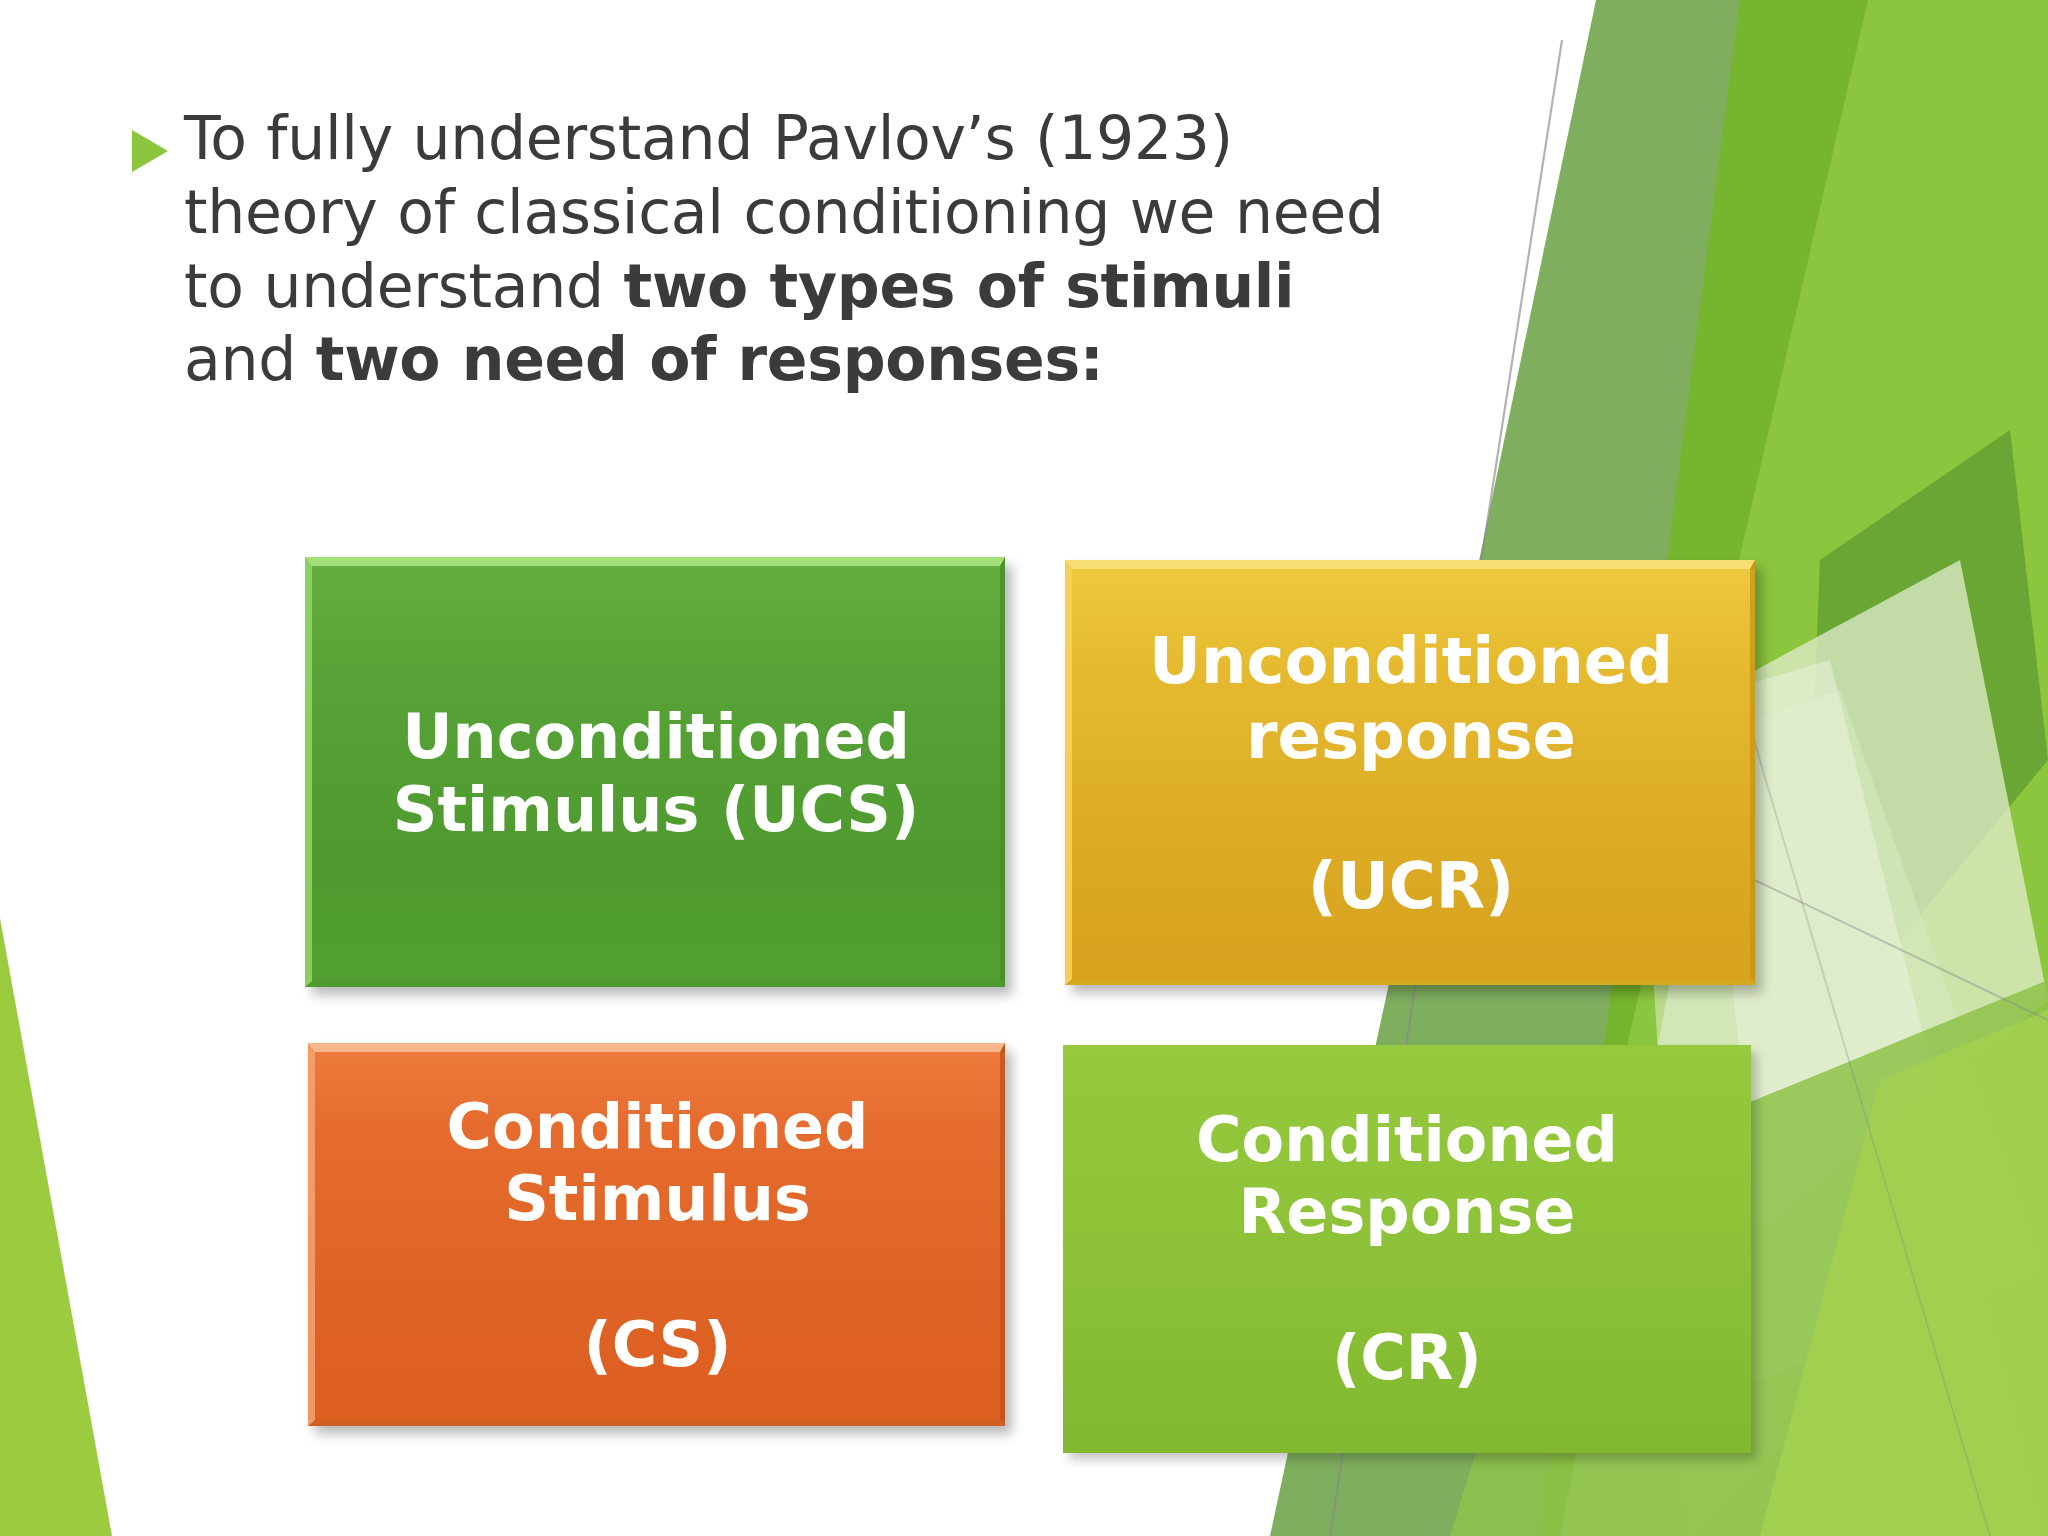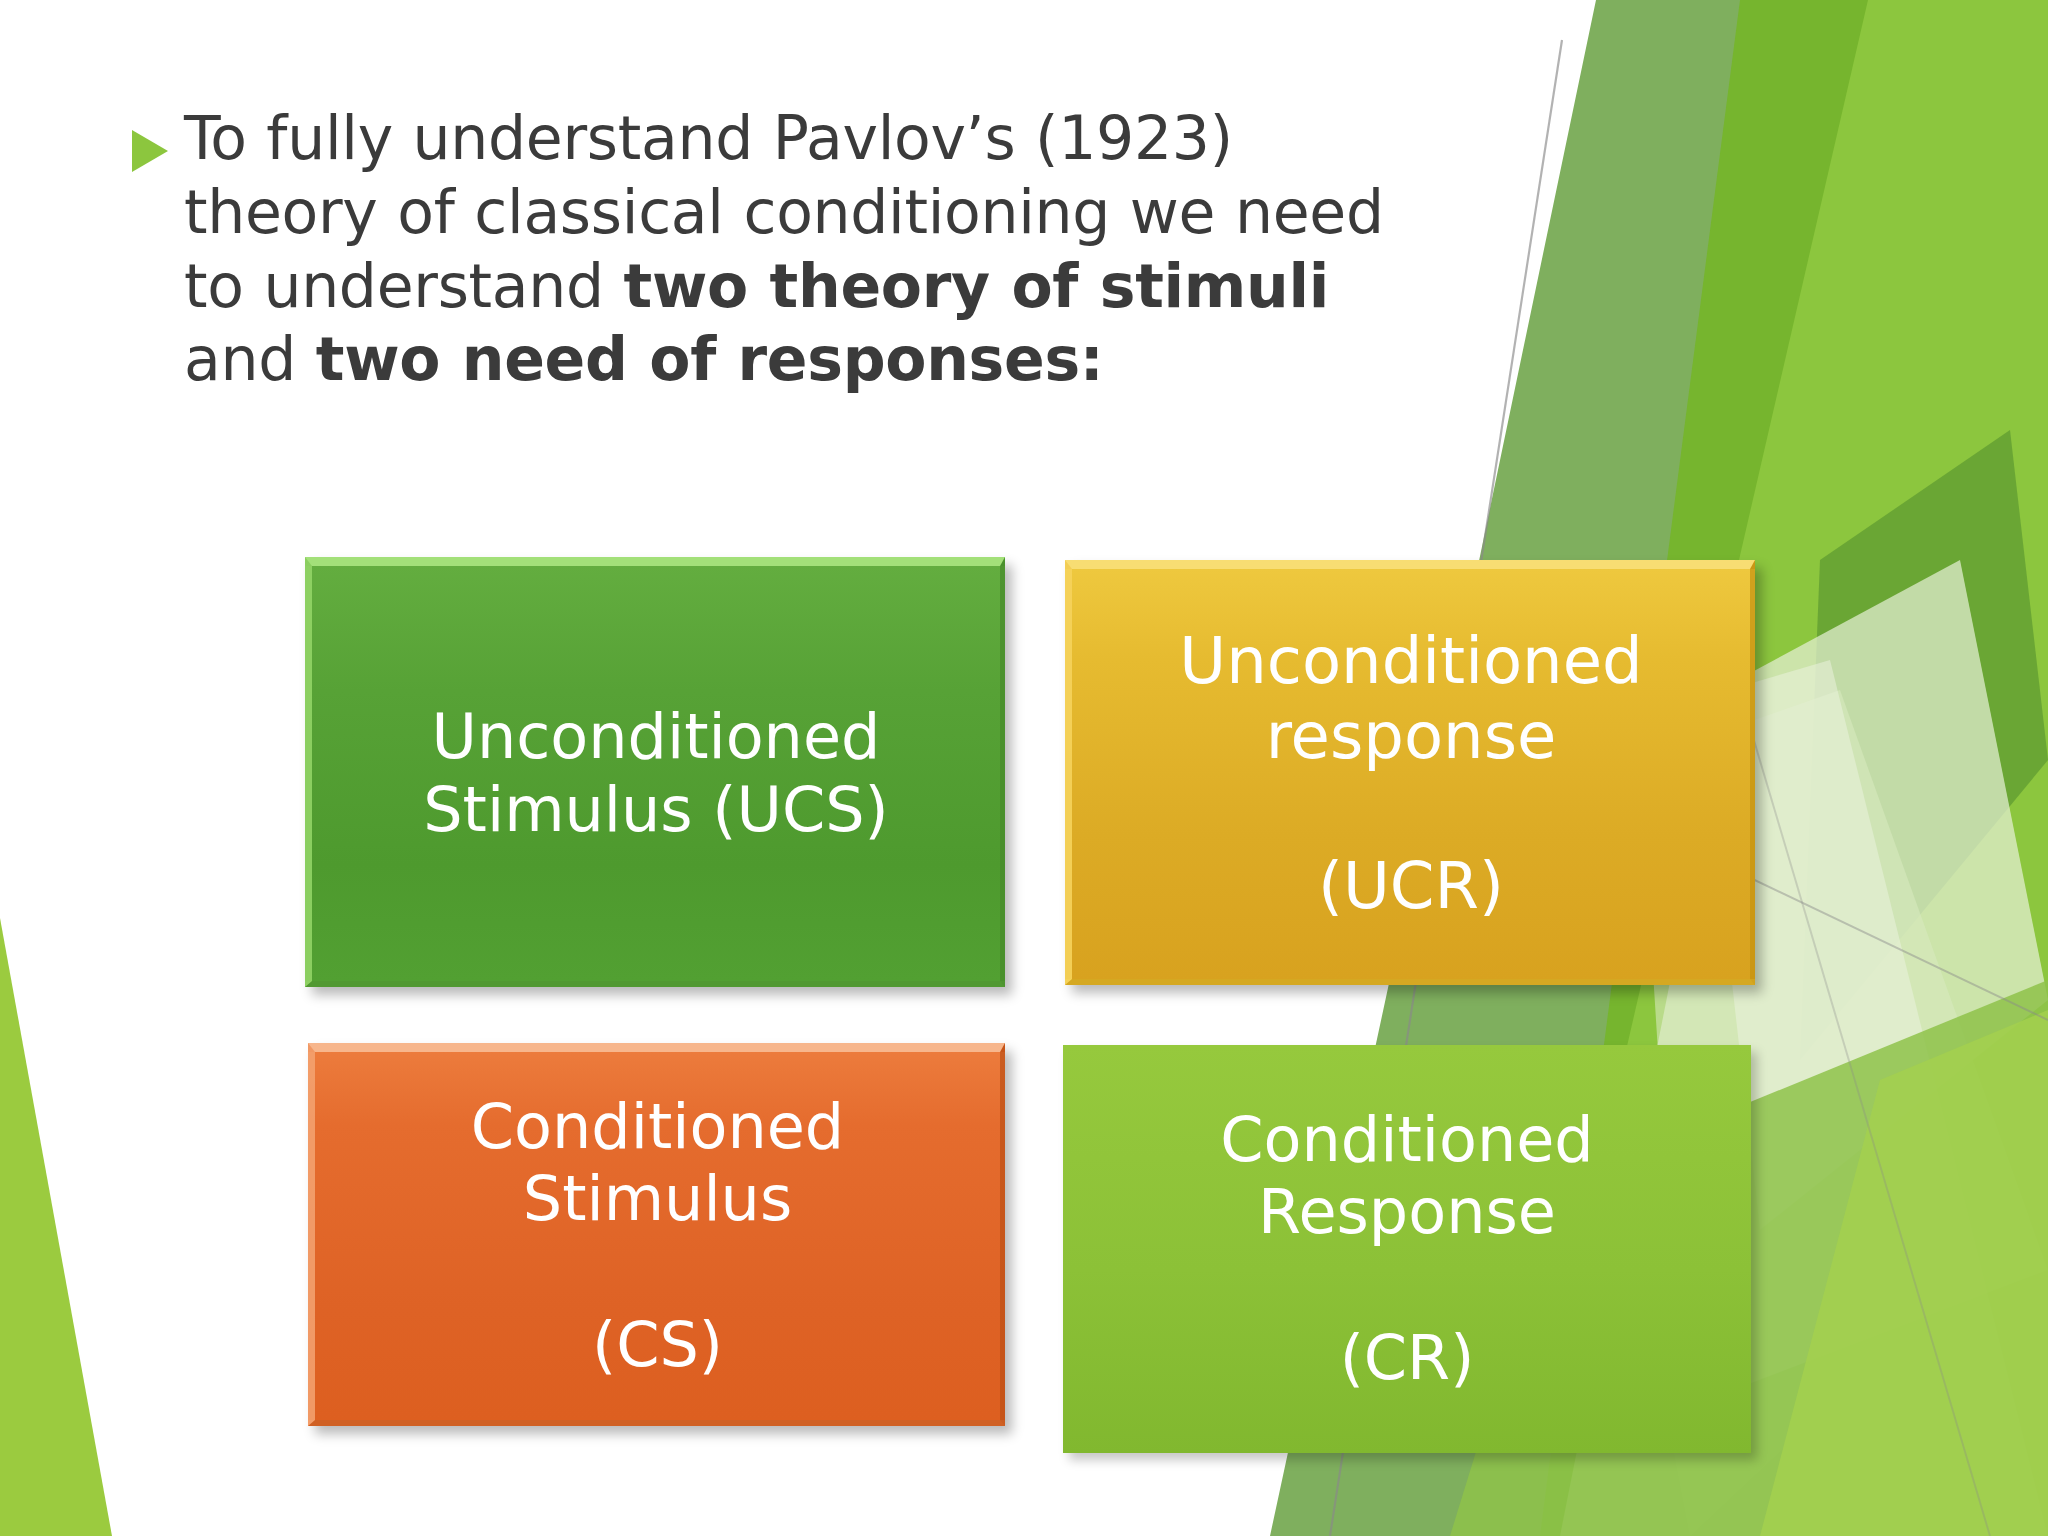--- a/index.html
+++ b/index.html
@@ -61,20 +61,21 @@
     display: flex;
     align-items: center;
     justify-content: center;
     text-align: center;
     color: #ffffff;
     font-family: "DejaVu Sans", sans-serif;
     font-size: 58px;
     line-height: 1.17;
     padding: 8px 18px;
     white-space: pre-line;
+    font-weight: bold;
   }
 
   
   #box-ucs {
     left: 305px;  top: 557px;  width: 700px;  height: 430px;
     background:
       linear-gradient(to bottom, #63ad3f 0%, #57a236 30%, #4e9a2e 72%, #52a032 100%);
     border-top: 9px solid rgba(168, 228, 125, 0.95);
     border-left: 7px solid rgba(150, 215, 105, 0.85);
     border-right: 5px solid rgba(72, 140, 44, 0.75);
@@ -142,21 +143,21 @@
   </svg>
 
   <div id="body-text">
     <div class="bullet-row">
       <div id="bullet-marker">
         <svg width="44" height="46" viewBox="0 0 44 46">
           <polygon points="4,2 40,23 4,44" fill="#8CC63E"></polygon>
         </svg>
       </div>
       <div id="paragraph">
-        <span>To fully understand Pavlov’s (1923) theory of classical conditioning we need to understand </span><span class="b">two theory of stimuli</span><span> and </span><span class="b">two need of responses:</span>
+        <span>To fully understand Pavlov’s (1923) theory of classical conditioning we need to understand </span><span class="b">two types of stimuli</span><span> and </span><span class="b">two need of responses:</span>
       </div>
     </div>
   </div>
 
   <div class="concept-box" id="box-ucs">Unconditioned
 Stimulus (UCS)</div>
 
   <div class="concept-box" id="box-ucr">Unconditioned
 response
 

